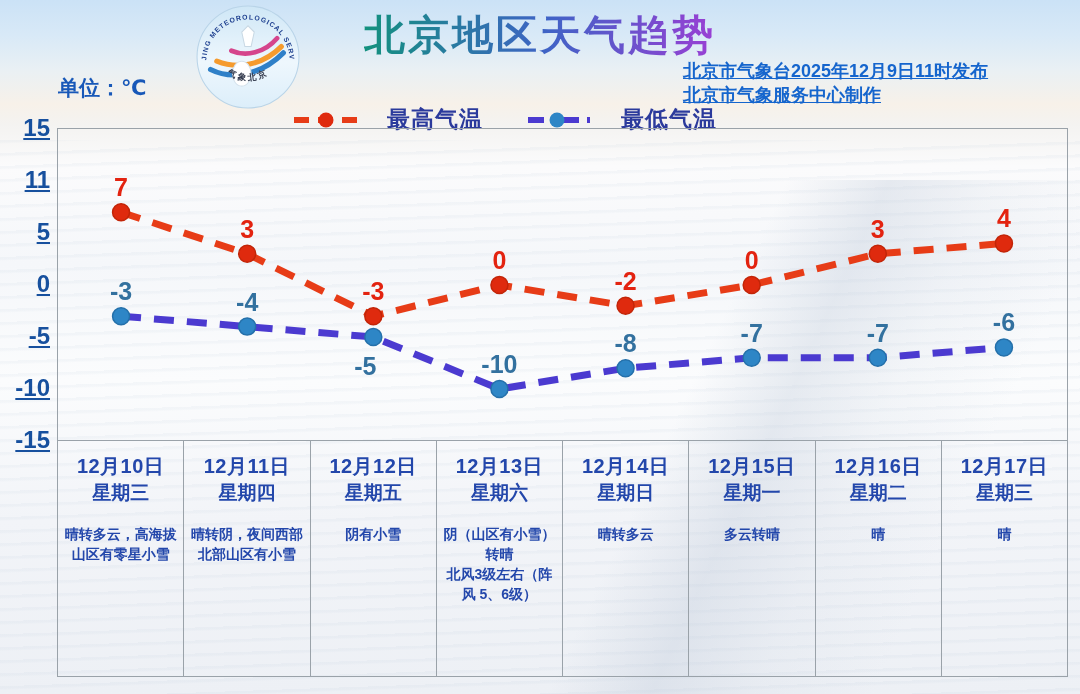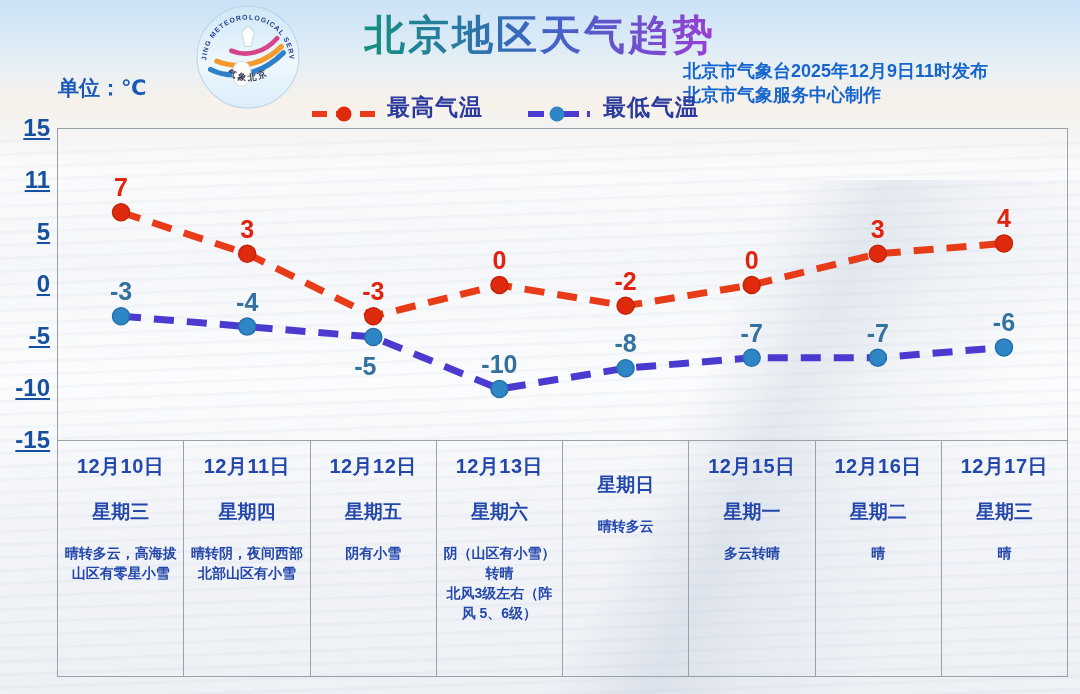--- a/index.html
+++ b/index.html
@@ -27,42 +27,42 @@
   .page-title{
     position:absolute;left:0;right:0;top:8px;text-align:center;
     font-size:41px;font-weight:900;letter-spacing:3px;
   }
   .page-title span{
     background:linear-gradient(90deg,var(--title-grad-start),var(--title-grad-mid) 52%,var(--title-grad-end));
     -webkit-background-clip:text;background-clip:text;color:transparent;text-align:right;
   }
   .unit-label{position:absolute;left:58px;top:74px;font-size:21px;font-weight:700;color:var(--unit-text);}
   .publisher{position:absolute;left:683px;top:60px;font-size:18px;font-weight:700;
-    color:var(--publisher-text);line-height:1.33;}
+    color:var(--publisher-text);line-height:1.33;text-decoration:underline;}
   .legend-row{position:absolute;left:0;right:70px;top:92px;display:flex;
     justify-content:center;align-items:center;gap:44px;}
-  .legend-item{display:flex;align-items:flex-end;gap:10px;}
+  .legend-item{display:flex;align-items:center;gap:28px;margin-top:12px;}
   .legend-item .lbl{font-size:23px;font-weight:800;color:var(--legend-text);letter-spacing:1px;}
   .logo{position:absolute;left:196px;top:5px;width:104px;height:104px;}
   .chart-frame{
     position:absolute;left:57px;top:128px;width:1011px;height:549px;
     border:1px solid var(--frame-border);
   }
   .plot-area{position:relative;width:100%;height:312px;border-bottom:1px solid var(--frame-border);}
   .plot-area svg{position:absolute;left:0;top:0;}
   .pt-label{font-size:25px;font-weight:800;}
   .yticks{position:absolute;left:2px;top:128px;width:48px;height:312px;}
   .ytick{position:absolute;right:0;transform:translateY(-50%);
     font-size:24px;font-weight:800;color:var(--axis-tick-text);text-align:right;width:100%;text-decoration:underline;}
   .day-table{display:flex;width:100%;height:236px;}
   .day-col{flex:1 1 0;border-right:1px solid var(--frame-border);padding:12px 6px 16px 6px;
     text-align:center;color:var(--table-text);overflow:hidden;}
   .day-col:last-child{border-right:none;}
   .day-date{font-size:20px;font-weight:800;letter-spacing:.5px;}
-  .day-week{font-size:19px;font-weight:800;margin-top:19px;}
+  .day-week{font-size:19px;font-weight:800;}
   .day-weather{font-size:14px;font-weight:800;margin-top:19px;line-height:1.42;white-space:pre-line;}
 </style>
 </head>
 <body>
 
 <div class="screen">
   <div class="snow-lines"></div>
   <div class="snow-shadow"></div>
 
   <svg class="logo" viewBox="0 0 100 100">
@@ -182,20 +182,21 @@
           <div class="day-week">星期五</div>
           <div class="day-weather">阴有小雪</div>
         </div>
       <div class="day-col">
           <div class="day-date">12月13日</div>
           <div class="day-week">星期六</div>
           <div class="day-weather">阴（山区有小雪）转晴
 北风3级左右（阵风 5、6级）</div>
         </div>
       <div class="day-col">
+          <div class="day-date">12月14日</div>
           <div class="day-week">星期日</div>
           <div class="day-weather">晴转多云</div>
         </div>
       <div class="day-col">
           <div class="day-date">12月15日</div>
           <div class="day-week">星期一</div>
           <div class="day-weather">多云转晴</div>
         </div>
       <div class="day-col">
           <div class="day-date">12月16日</div>

